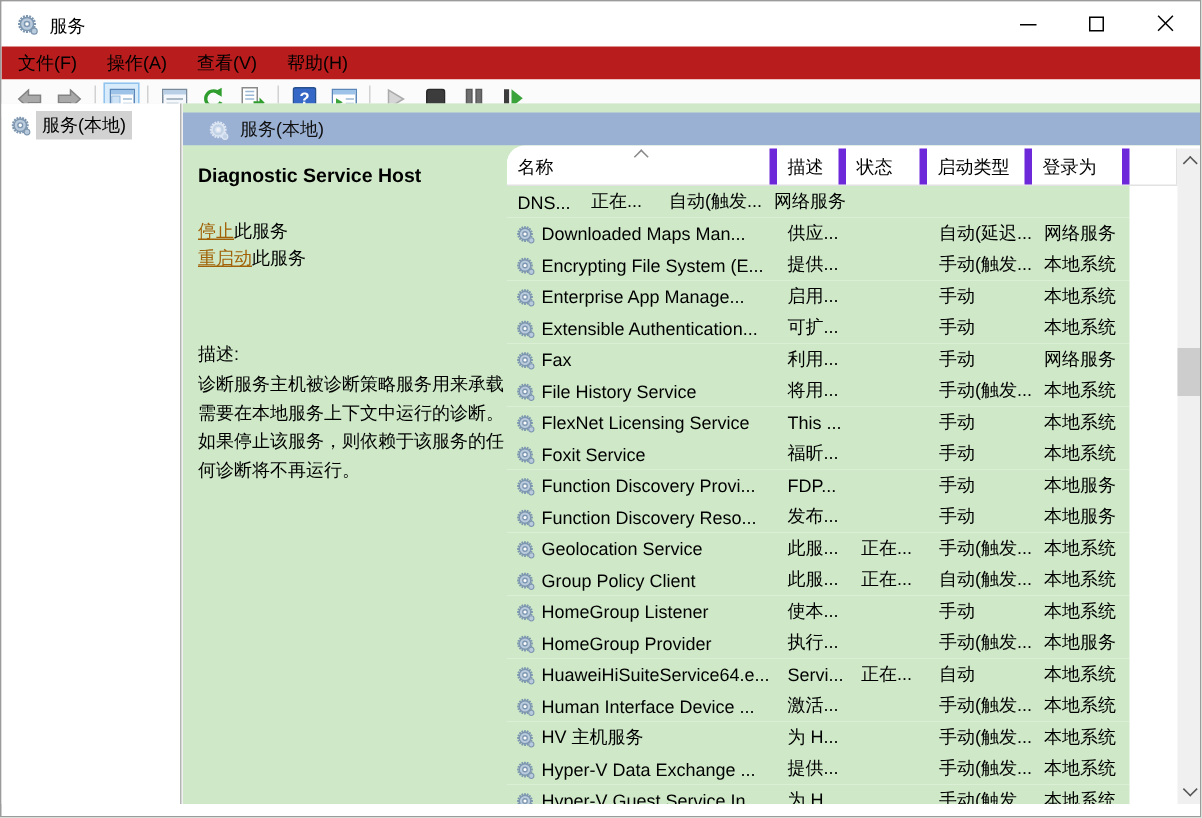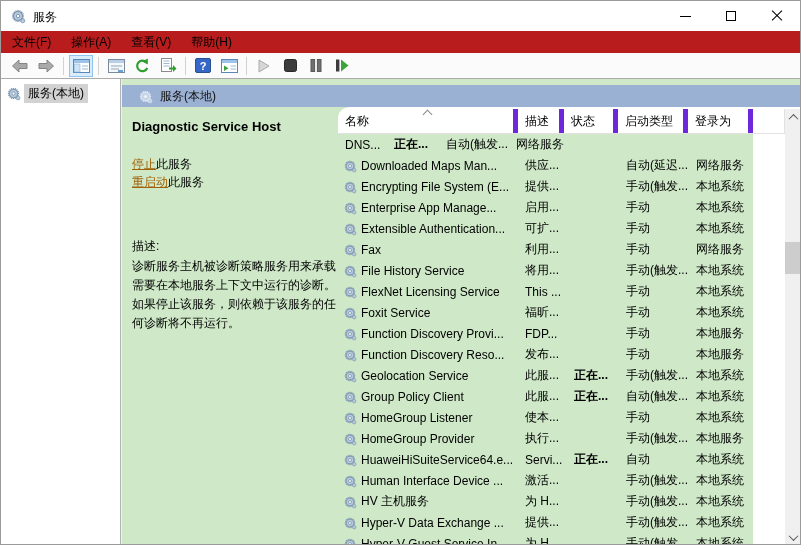--- a/index.html
+++ b/index.html
@@ -24,21 +24,21 @@
   .menubar { position:absolute; left:0; top:30px; width:100%; height:22px; background:#b91c1c; display:flex; align-items:center; }
   .menu-item { padding:3px 9px; margin-left:2px; cursor:default; }
 
   
   .toolbar { position:absolute; left:0; top:52px; width:100%; height:26px; background:#fbfbfb; border-bottom:1px solid #ababab; display:flex; align-items:center; padding-left:6px; }
   .tb-btn { width:24px; height:22px; display:flex; align-items:center; justify-content:center; margin:0 1px; }
   .tb-btn.active { background:#d9ecfb; border:1px solid #90c4ee; }
   .tb-sep { width:1px; height:18px; background:#d2d2d2; margin:0 4px; }
 
   
-  .content { position:absolute; left:0; top:78px; width:801px; height:467px; background:#f0f0f0; }
+  .content { position:absolute; left:0; top:68px; width:801px; height:467px; background:#f0f0f0; }
   .sidebar { position:absolute; left:0; top:0; width:120px; height:100%; background:#fff; border-right:1px solid #b3b3b3; }
   .tree-item { position:absolute; left:0; top:5px; height:19px; display:flex; align-items:center; }
   .tree-item .gear { width:15px; height:15px; margin-left:5px; }
   .tree-item .lbl { margin-left:3px; padding:1px 4px; background:#d2d2d2; }
 
   .main { position:absolute; left:121px; top:0; width:680px; height:467px; background:#cfe9c8; }
   .main-header { position:absolute; left:0; top:6px; width:680px; height:22px; background:#9bb1d3; display:flex; align-items:center; }
   .main-header .gear { width:15px; height:15px; margin-left:16px; opacity:.85; }
   .main-header .lbl { margin-left:7px; color:#101010; }
 
@@ -58,21 +58,21 @@
   .lp-header { position:absolute; left:0; top:2px; width:447px; height:25px; background:#fff; border-bottom:1px solid #e2e2e2; display:flex; }
   .hcell { height:100%; display:flex; align-items:center; padding-left:7px; border-right:5px solid #6d28d9; position:relative; }
   .hcell:last-child { border-right:1px solid #e2e2e2; }
   .sort-caret { position:absolute; left:86px; top:2px; width:7px; height:7px; border-left:1px solid #8a8a8a; border-top:1px solid #8a8a8a; transform:rotate(45deg); }
   .rows { position:absolute; left:0; top:27px; width:447px; }
   .row { display:flex; width:415px; height:21px; background:#cfe9c8; align-items:center; }
   .cell { height:100%; display:flex; align-items:center; overflow:hidden; white-space:nowrap; }
   .c-name { width:180px; padding-left:5px; }
   .c-name .gear { width:14px; height:14px; margin-right:4px; flex:none; }
   .c-desc { width:46px; padding-left:7px; }
-  .c-status { width:54px; padding-left:10px;font-weight:bold; }
+  .c-status { width:54px; padding-left:10px; }
   .c-startup { width:70px; padding-left:8px; }
   .c-logon { width:65px; padding-left:8px; }
 
   
   .vscroll { position:absolute; right:0; top:2px; width:17px; height:437px; background:#f0f0f0; }
   .vs-arrow { position:absolute; left:0; width:17px; height:17px; display:flex; align-items:center; justify-content:center; }
   .vs-up { top:0; } .vs-down { bottom:0; }
   .chev { width:7px; height:7px; border-left:1.6px solid #555; border-top:1.6px solid #555; }
   .chev.up { transform:rotate(45deg) translate(1px,1px); }
   .chev.down { transform:rotate(225deg) translate(1px,1px); }

